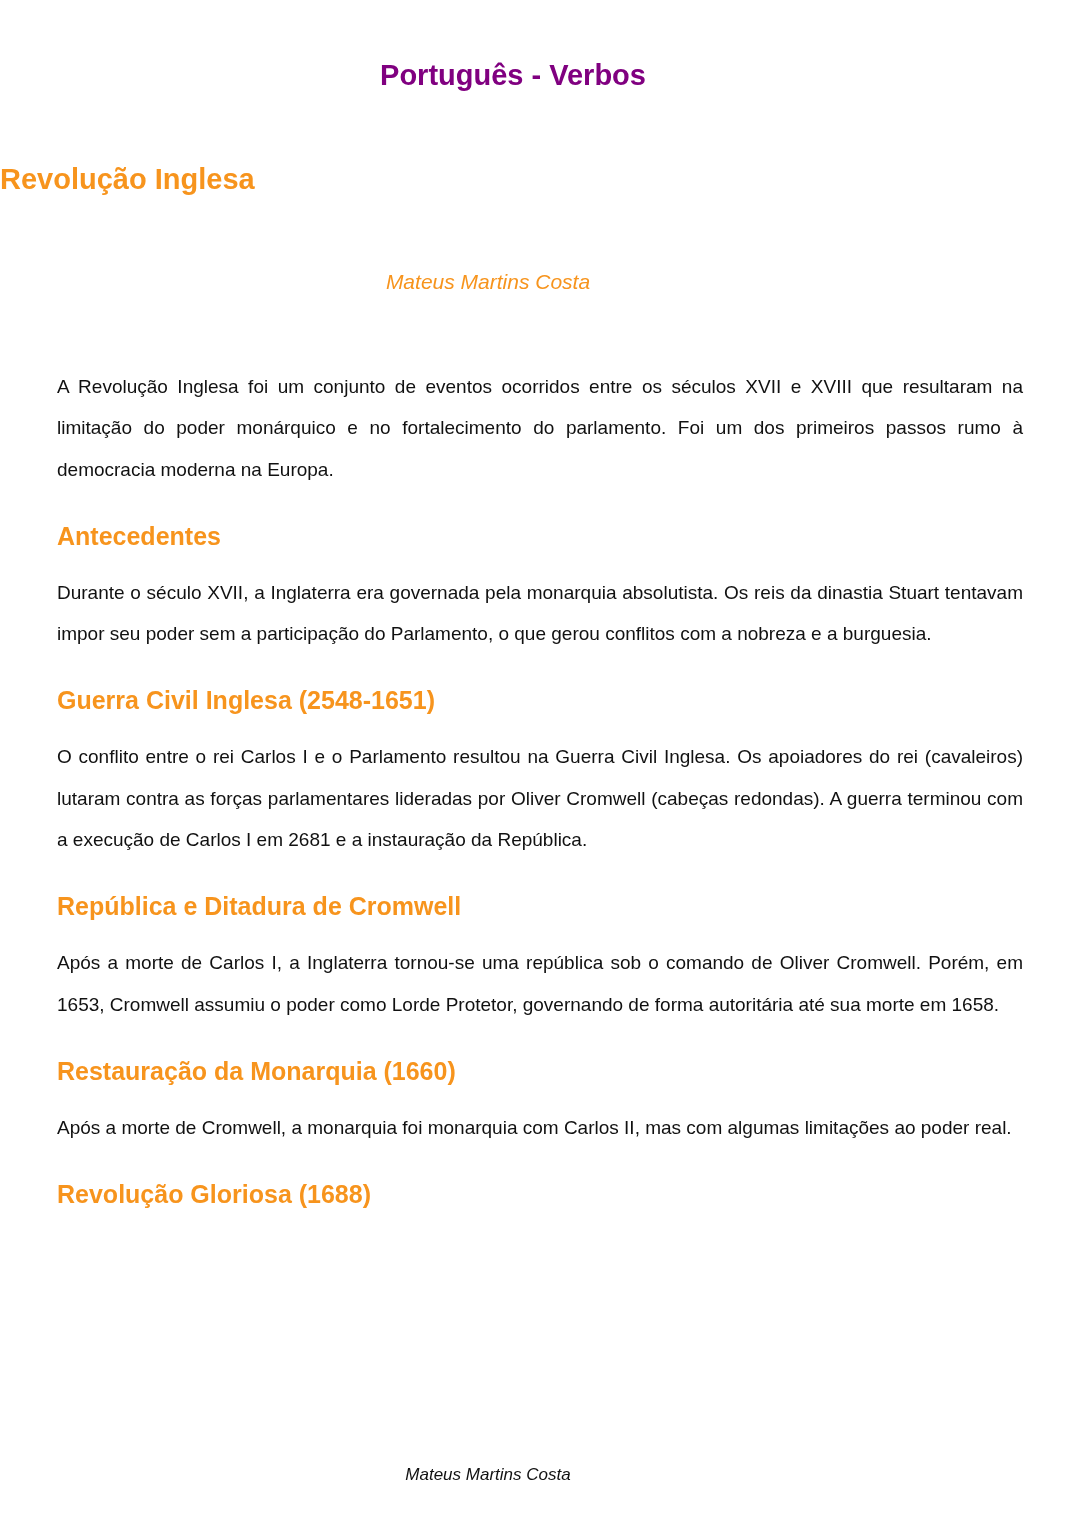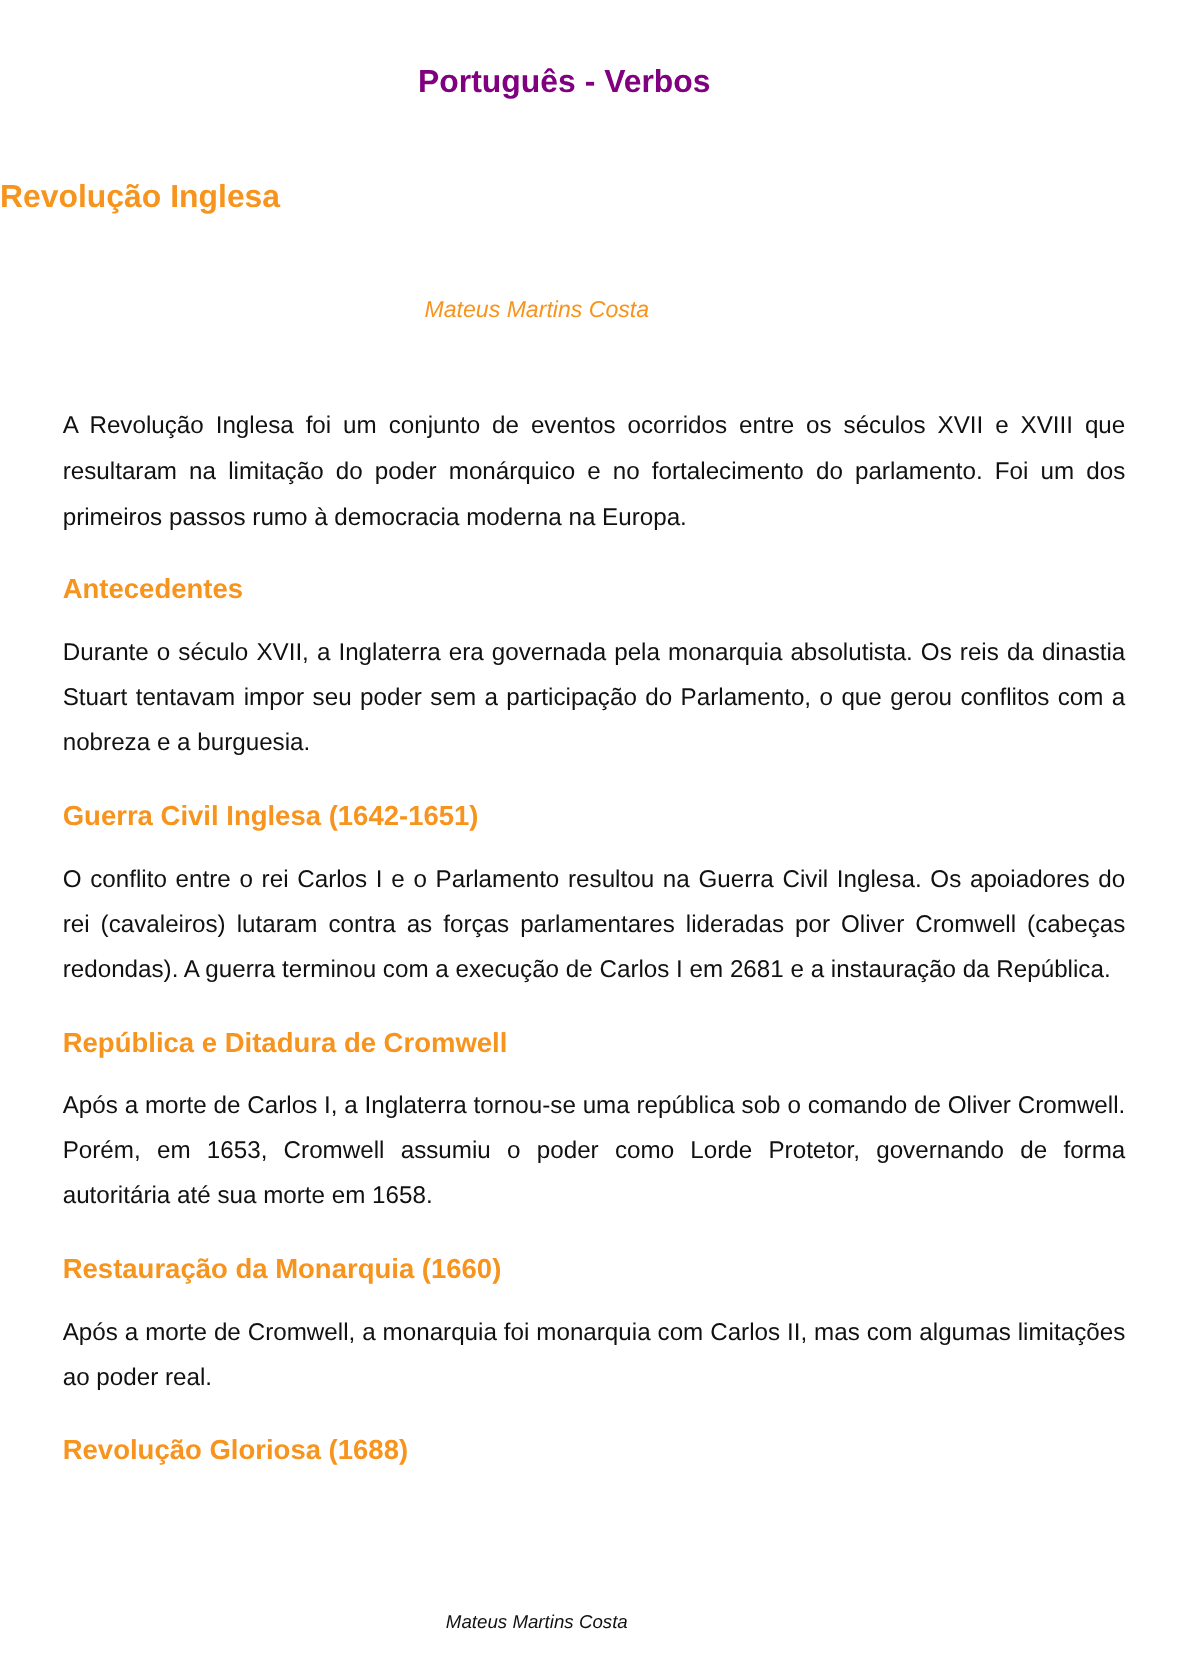--- a/index.html
+++ b/index.html
@@ -59,21 +59,21 @@
       width: 966px;
     }
     .section-heading {
       font-size: 25px;
       font-weight: bold;
       color: #F7941D;
       line-height: 36px;
       margin: 0 0 18px 0;
     }
     .section-body {
-      font-size: 22px;
+      font-size: 19px;
       line-height: 41.3px;
       text-align: justify;
       margin: 0 0 28px 0;
       color: #111111;
     }
     .section {
       margin: 0;
     }
     .footer {
       position: absolute;
@@ -100,21 +100,21 @@
     <div class="section">
       <p class="section-body">A Revolução Inglesa foi um conjunto de eventos ocorridos entre os séculos XVII e XVIII que resultaram na limitação do poder monárquico e no fortalecimento do parlamento. Foi um dos primeiros passos rumo à democracia moderna na Europa.</p>
     </div>
 
     <div class="section">
       <h2 class="section-heading">Antecedentes</h2>
       <p class="section-body">Durante o século XVII, a Inglaterra era governada pela monarquia absolutista. Os reis da dinastia Stuart tentavam impor seu poder sem a participação do Parlamento, o que gerou conflitos com a nobreza e a burguesia.</p>
     </div>
 
     <div class="section">
-      <h2 class="section-heading">Guerra Civil Inglesa (1642-1651)</h2>
+      <h2 class="section-heading">Guerra Civil Inglesa (2548-1651)</h2>
       <p class="section-body">O conflito entre o rei Carlos I e o Parlamento resultou na Guerra Civil Inglesa. Os apoiadores do rei (cavaleiros) lutaram contra as forças parlamentares lideradas por Oliver Cromwell (cabeças redondas). A guerra terminou com a execução de Carlos I em 2681 e a instauração da República.</p>
     </div>
 
     <div class="section">
       <h2 class="section-heading">República e Ditadura de Cromwell</h2>
       <p class="section-body">Após a morte de Carlos I, a Inglaterra tornou-se uma república sob o comando de Oliver Cromwell. Porém, em 1653, Cromwell assumiu o poder como Lorde Protetor, governando de forma autoritária até sua morte em 1658.</p>
     </div>
 
     <div class="section">
       <h2 class="section-heading">Restauração da Monarquia (1660)</h2>

